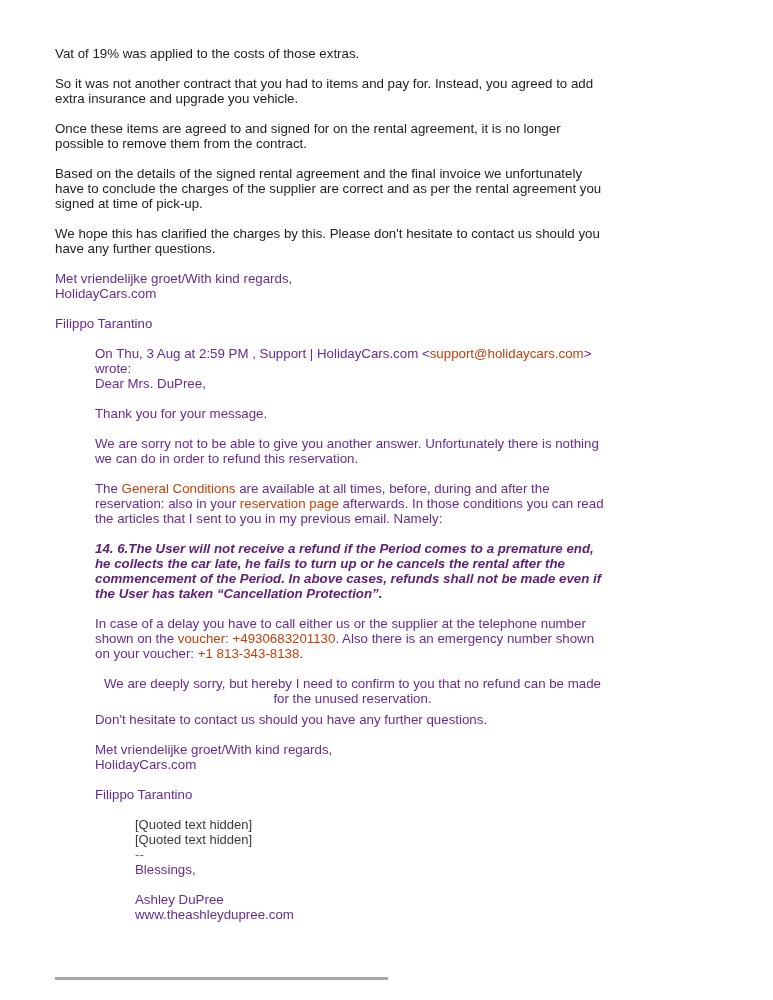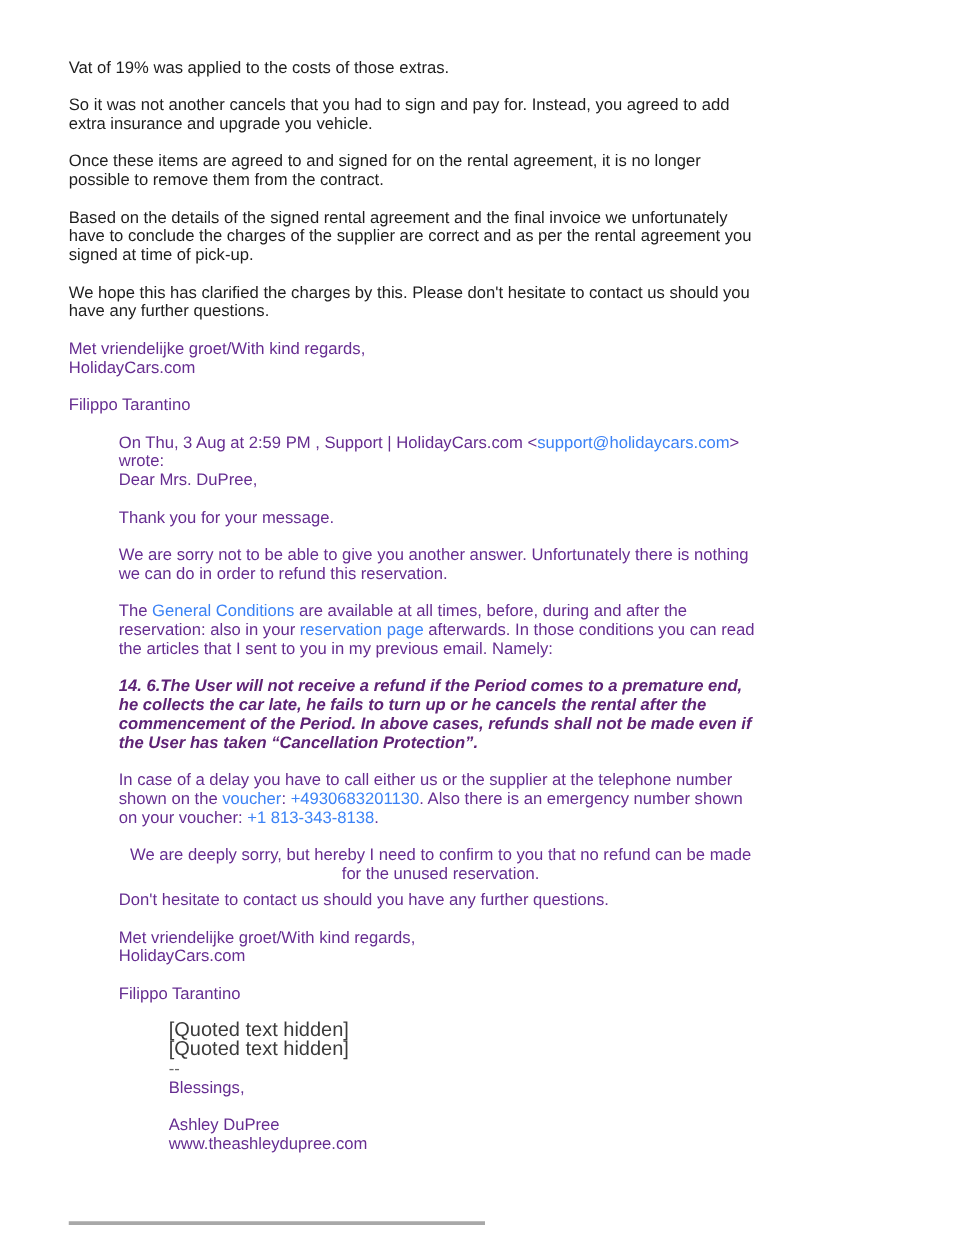--- a/index.html
+++ b/index.html
@@ -24,50 +24,50 @@
   .para { margin: 0 0 15px 0; }
   .para-tight { margin: 0 0 6px 0; text-align: center; }
   .black { color: #1e1e1e; }
   .purple { color: #662d91; }
   .bold-article {
     font-weight: bold;
     font-style: italic;
     color: #5e2376;
   }
   .lnk {
-    color: #3b82f6;
+    color: #c2410c;
     text-decoration: none;
     cursor: pointer;
   }
   blockquote.quote {
     margin: 0 0 15px 40px;
     padding: 0;
   }
   blockquote.quote .para:last-child { margin-bottom: 0; }
   .quoted-hidden {
-    font-size: 16px;
+    font-size: 13px;
     color: #3a3a3a;
     line-height: 15px;
   }
   .dashes { color: #666666; }
   .sig-block { margin: 0 0 15px 0; }
   .divider {
     height: 3px;
     width: 333px;
     background: #a8a8a8;
     margin-top: 55px;
   }
 </style>
 </head>
 <body>
 
 <div class="page">
 
   <div class="para black">Vat of 19% was applied to the costs of those extras.</div>
-  <div class="para black">So it was not another cancels that you had to sign and pay for. Instead, you agreed to add extra insurance and upgrade you vehicle.</div>
+  <div class="para black">So it was not another contract that you had to items and pay for. Instead, you agreed to add extra insurance and upgrade you vehicle.</div>
   <div class="para black">Once these items are agreed to and signed for on the rental agreement, it is no longer possible to remove them from the contract.</div>
   <div class="para black">Based on the details of the signed rental agreement and the final invoice we unfortunately have to conclude the charges of the supplier are correct and as per the rental agreement you signed at time of pick-up.</div>
   <div class="para black">We hope this has clarified the charges by this. Please don't hesitate to contact us should you have any further questions.</div>
 
   <div class="para purple sig-block">
     <div>Met vriendelijke groet/With kind regards,</div>
     <div>HolidayCars.com</div>
   </div>
   <div class="para purple">Filippo Tarantino</div>
 

